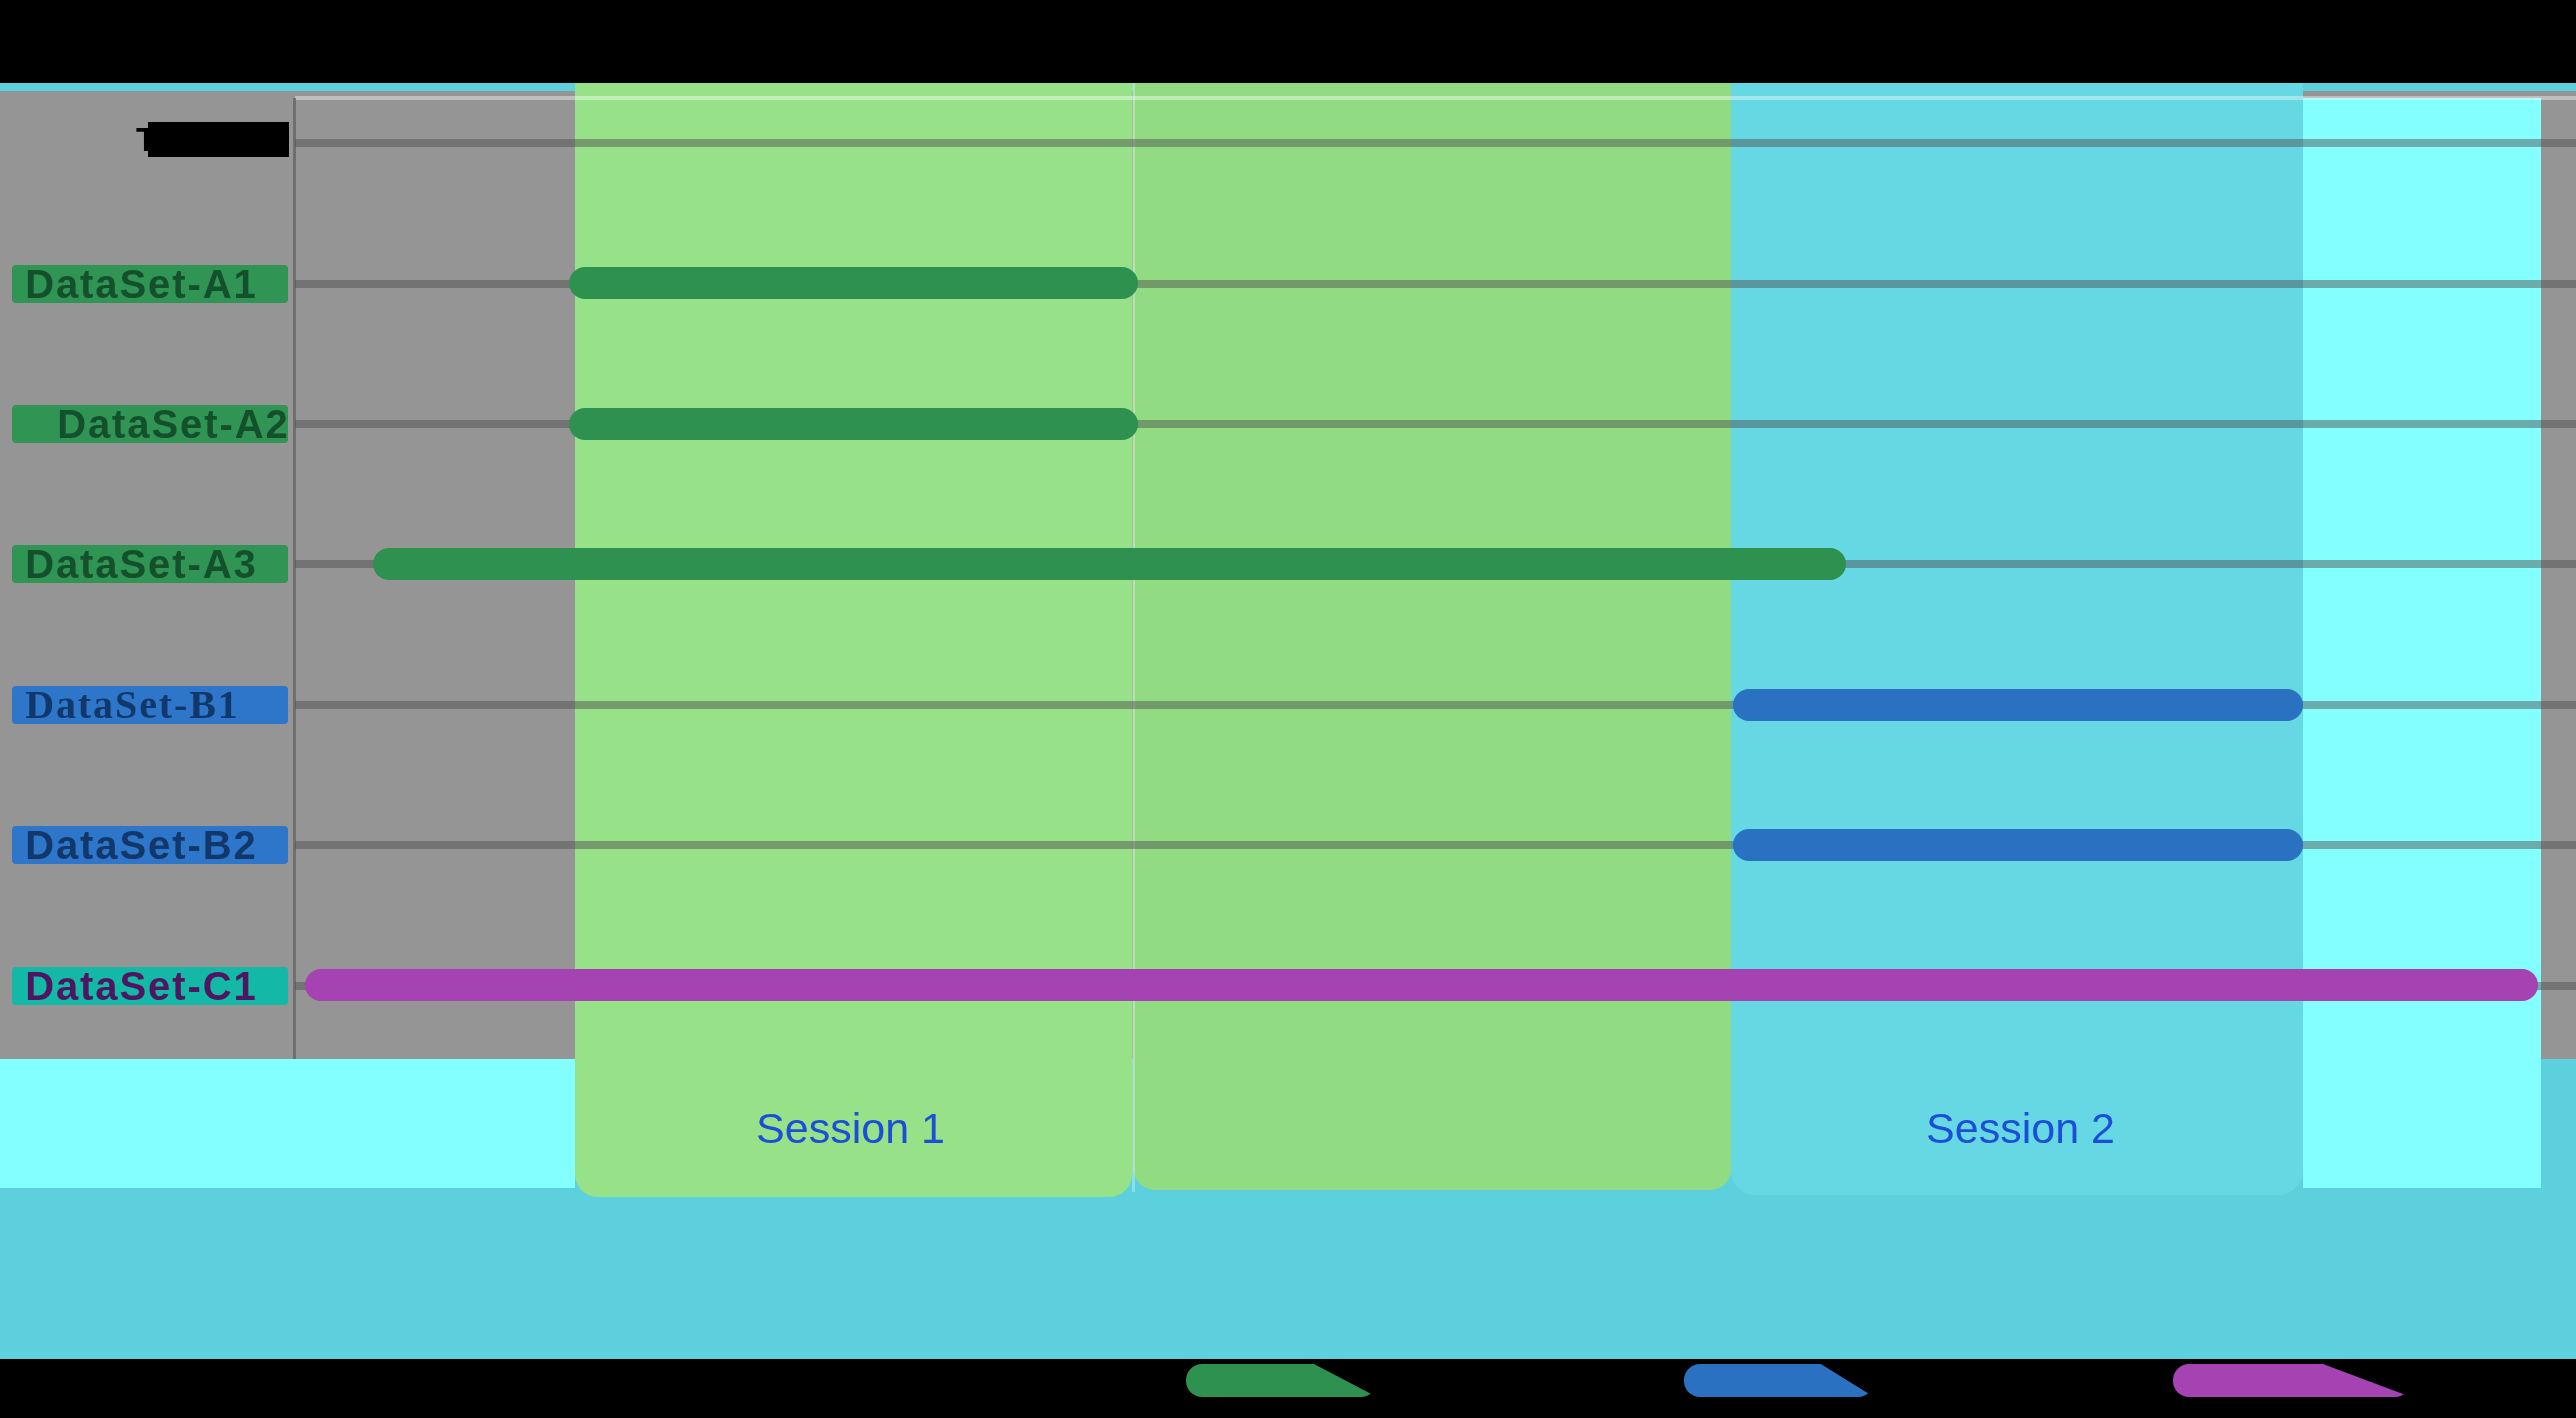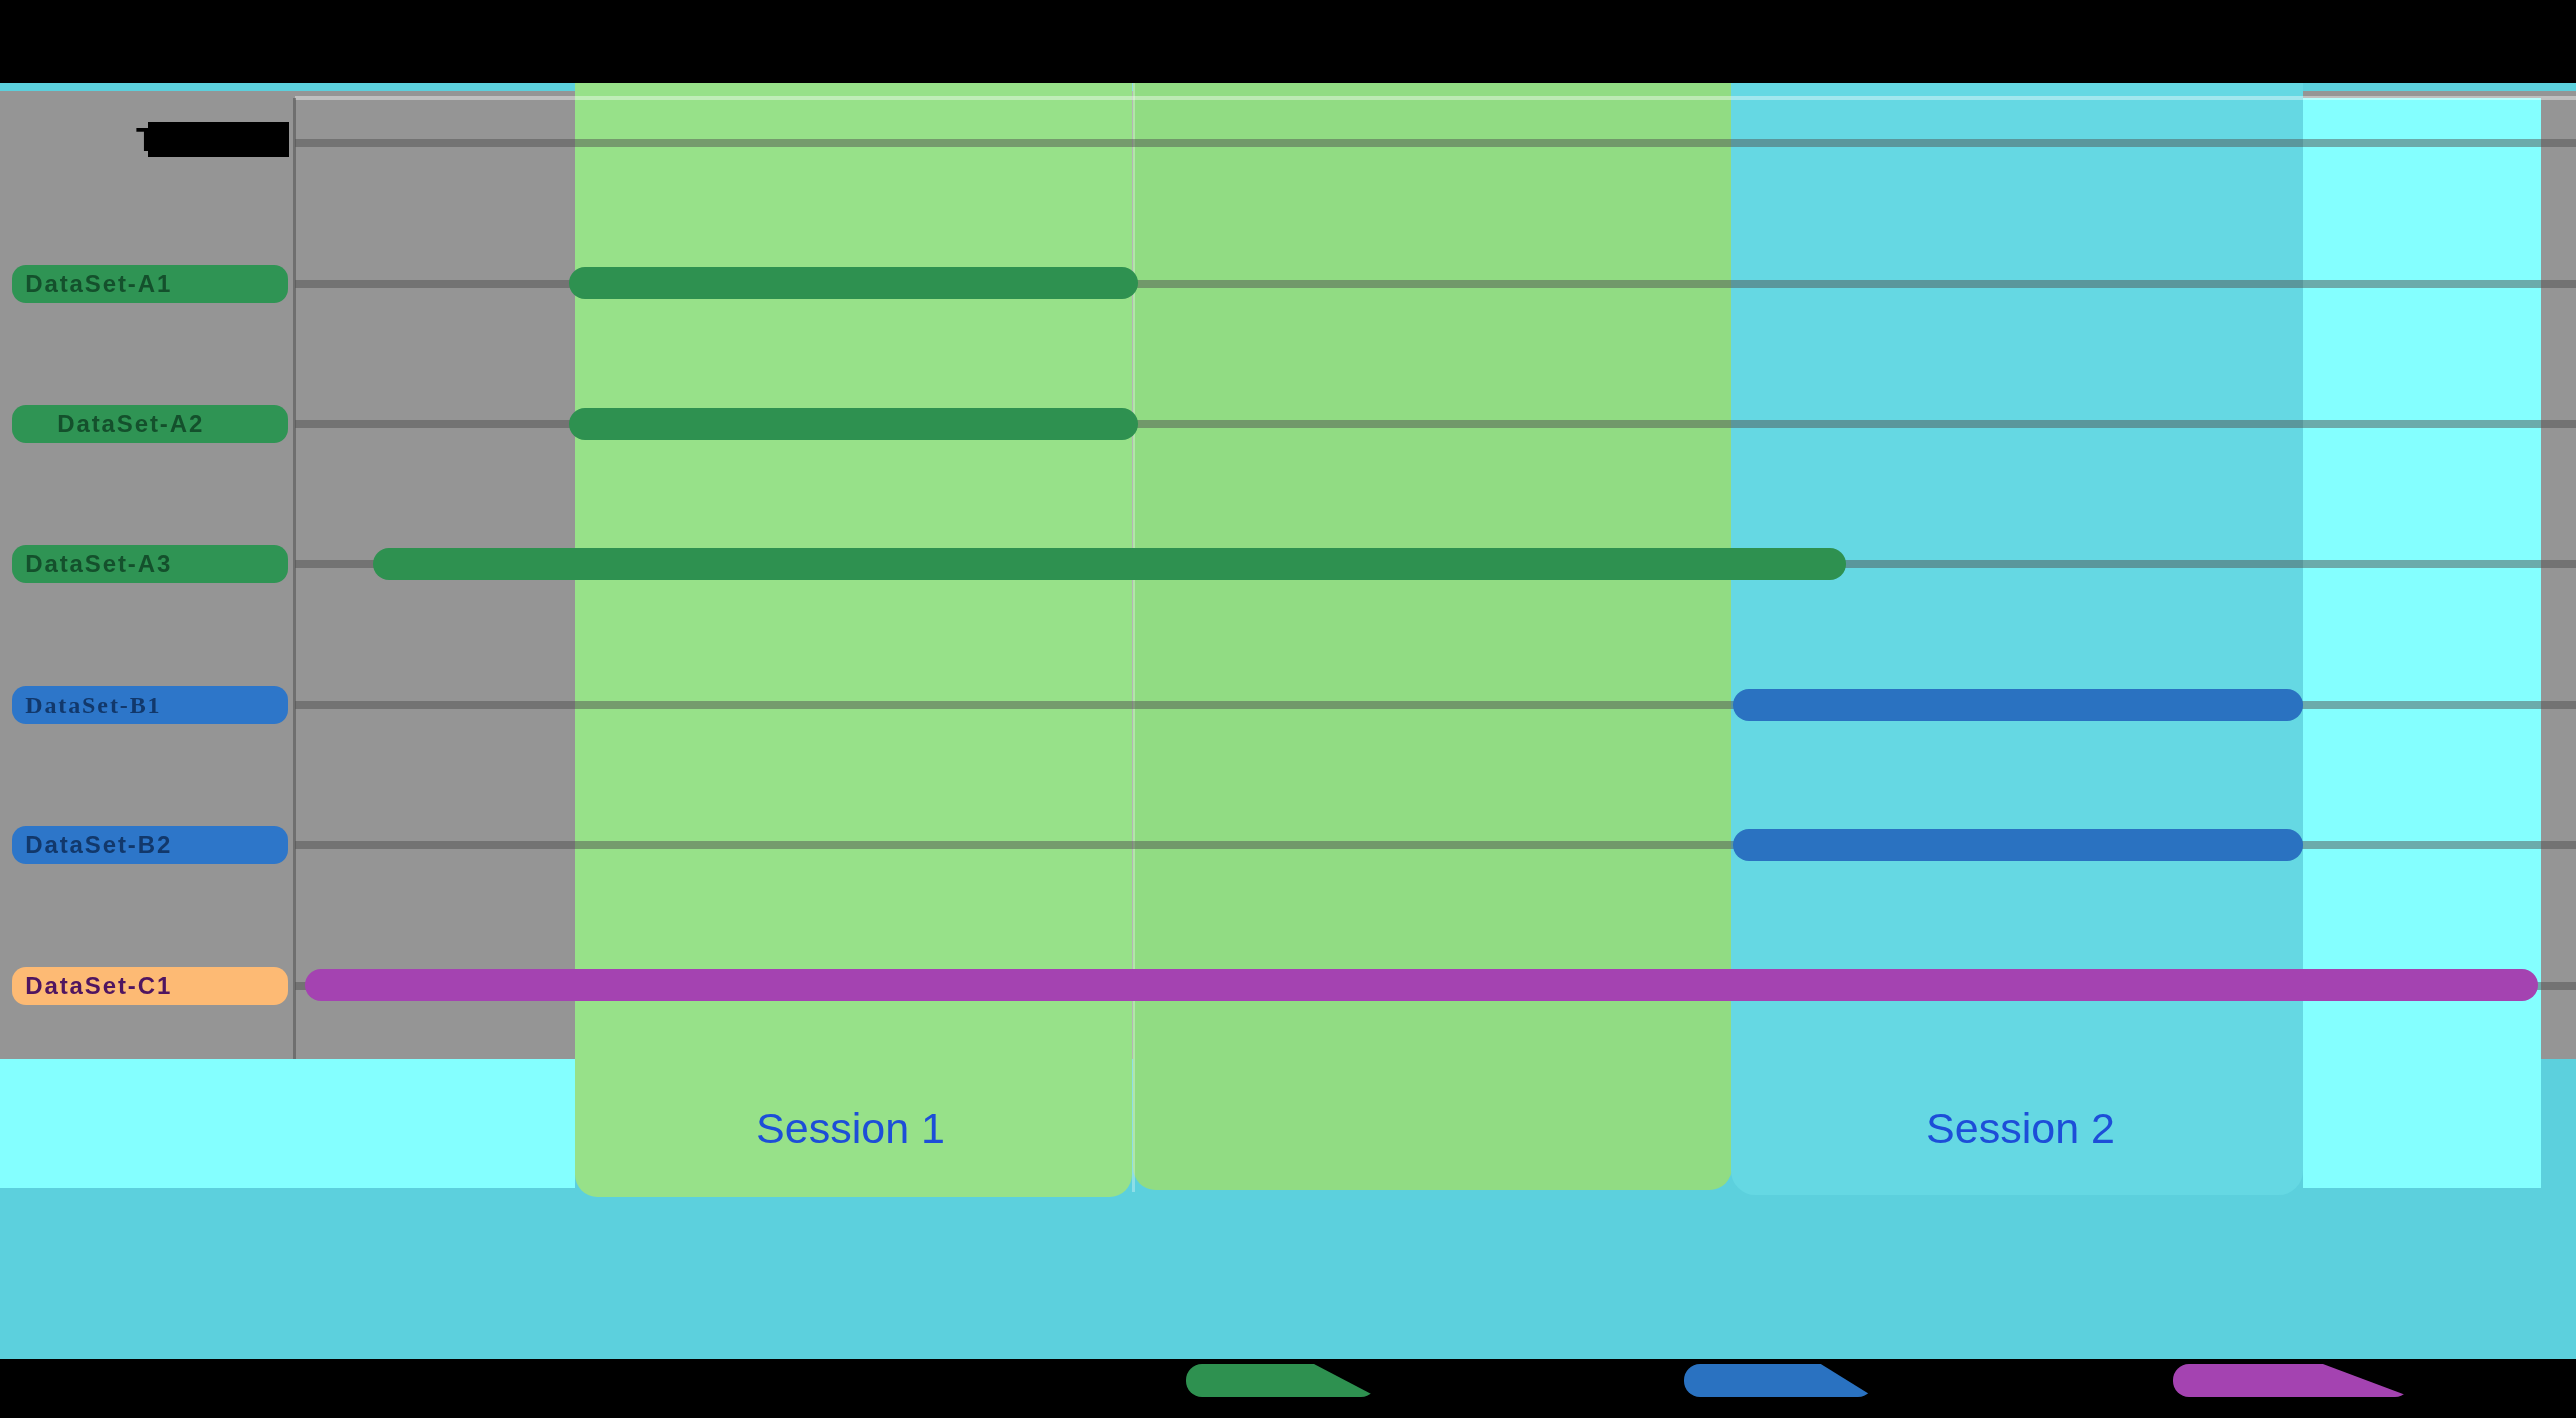--- a/index.html
+++ b/index.html
@@ -16,28 +16,28 @@
   .light-col{background:#84ffff;}
   .spine{background:rgba(90,90,90,.65);}
   .vline{background:rgba(255,255,255,.30);}
   .topline{background:rgba(255,255,255,.40);}
   .gridline{height:7.5px;background:rgba(80,80,80,.48);}
   .bar{height:32px;border-radius:16px;}
   .bar.green{background:#2e9150;}
   .bar.blue{background:#2a72c1;}
   .bar.purple{background:#a443b1;}
   .row-chip{
-    width:276px;height:38px;border-radius:14px;
-    font-size:24px;font-weight:600;letter-spacing:1.9px;
+    width:276px;height:38px;border-radius:4px;
+    font-size:40px;font-weight:600;letter-spacing:1.9px;
     line-height:38px;padding-left:13px;box-sizing:border-box;
     white-space:nowrap;overflow:hidden;
   }
   .chip-a{background:#2f9454;color:#14502c;}
   .chip-b{background:#2d76c9;color:#12386b;}
-  .chip-c{background:#fdba74;color:#4f1560;}
+  .chip-c{background:#14b8a6;color:#4f1560;}
   .session-label{
     width:375px;text-align:center;font-size:43px;color:#1d4ed8;
   }
   .axis-title{color:#000;font-size:34px;font-weight:600;}
   .legend-pill{
     height:33px;border-radius:16px;
   }
   .pill-green{background:#2e9150;clip-path:polygon(0 0,67% 0,100% 100%,0 100%);}
   .pill-blue{background:#2a72c1;clip-path:polygon(0 0,72% 0,100% 100%,0 100%);}
   .pill-purple{background:#a443b1;clip-path:polygon(0 0,63% 0,100% 100%,0 100%);}

